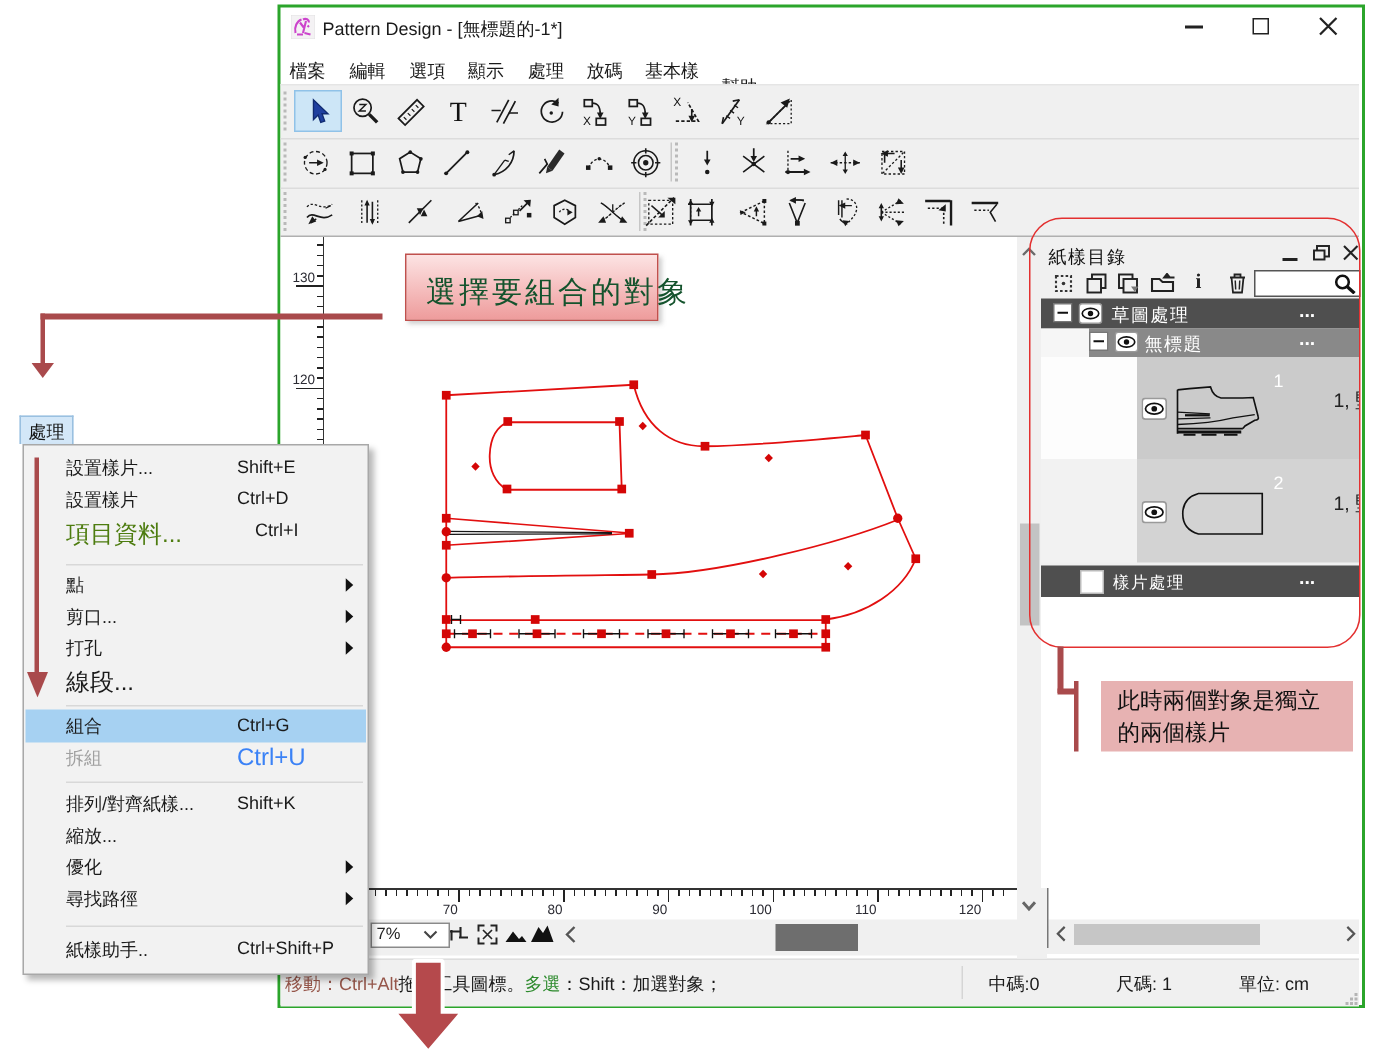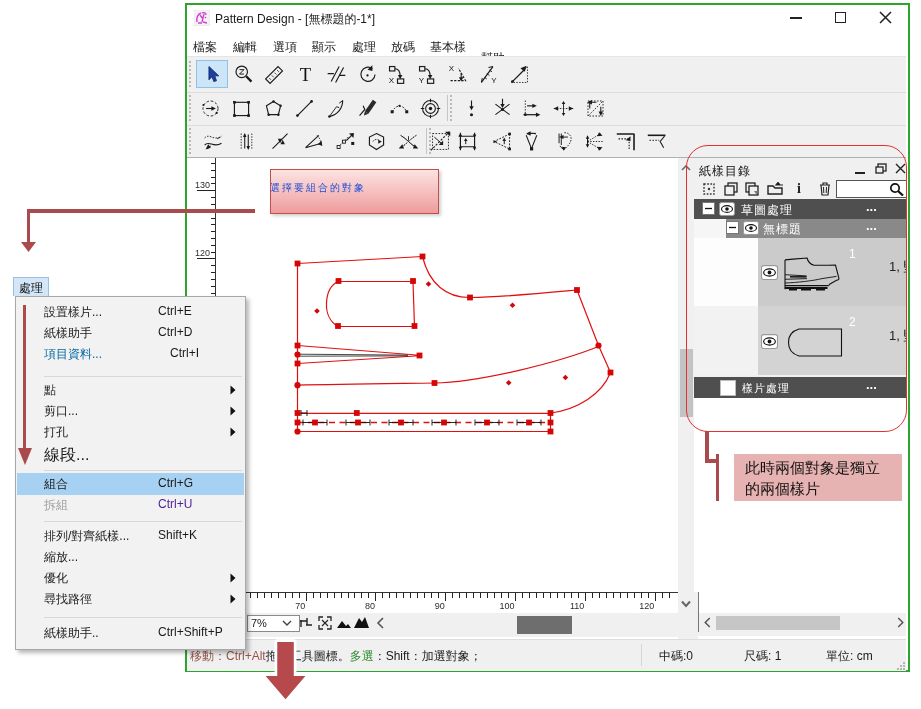--- a/index.html
+++ b/index.html
@@ -528,54 +528,54 @@
     <div class="ab" style="left:705px;top:459px;width:12px;height:3.5px;background:#a94a4c;"></div>
     <div class="ab" style="left:715.5px;top:454px;width:3.5px;height:47px;background:#a94a4c;"></div>
     <div class="ab" style="left:734px;top:454px;width:168px;height:47px;background:#e7b2b2;"></div>
     <div class="ab" style="left:745px;top:457px;font-size:15px;color:#111;line-height:21px;">此時兩個對象是獨立<br>的兩個樣片</div>
     <div class="ab" style="left:26.5px;top:209px;width:228px;height:3.5px;background:#a94a4c;"></div>
     <div class="ab" style="left:26.5px;top:209px;width:3.5px;height:34px;background:#a94a4c;"></div>
     <svg class="ab" style="left:21px;top:242px" width="15" height="10" viewBox="0 0 15 10">
       <path d="M0,0 L15,0 L7.5,10 Z" fill="#a94a4c"></path>
     </svg>
     <div class="ab" style="left:270px;top:169px;width:167px;height:43px;background:linear-gradient(180deg,#fce3e3 0%,#f5bcbc 55%,#ee9c9c 100%);border:1.5px solid #c0504d;box-shadow:2px 2px 3px rgba(120,120,120,0.35);"></div>
-    <div class="ab" style="left:270px;top:181px;font-size:10px;color:#1d4ed8;letter-spacing:2px;">選擇要組合的對象</div>
+    <div class="ab" style="left:284px;top:181px;font-size:20px;color:#14532d;letter-spacing:2px;">選擇要組合的對象</div>
     <svg class="ab" style="left:255px;top:639px" width="62" height="68" viewBox="0 0 62 70">
       <path d="M22,3 L39,3 L39,38 L51,38 L30.5,62 L10,38 L22,38 Z" fill="#b5494c" stroke="#fff" stroke-width="5.5" stroke-linejoin="round"></path>
       <path d="M22,3 L39,3 L39,38 L51,38 L30.5,62 L10,38 L22,38 Z" fill="#b5494c" stroke="#e6e6e6" stroke-width="0"></path>
     </svg>
   </div>
 <div id="ctxmenu">
     <div class="ab" style="left:13px;top:277px;width:36px;height:19px;background:#d3e7f8;border:1px solid #9ac0e0;border-bottom:none;box-sizing:border-box;"></div>
     <div class="ab" style="left:19px;top:280px;font-size:12px;color:#111;">處理</div>
     <div class="ab" style="left:15px;top:296px;width:231px;height:354px;background:#f2f2f2;border:1px solid #a8a8a8;box-sizing:border-box;box-shadow:3px 3px 4px rgba(0,0,0,0.28);"></div>
     <div class="ab" style="left:17px;top:473px;width:227px;height:22px;background:#a6d1f2;"></div>
     <div class="ab" style="left:44px;top:304px;font-size:12px;color:#1a1a1a;white-space:nowrap;">設置樣片...</div>
-    <div class="ab" style="left:158px;top:304px;font-size:12px;color:#1a1a1a;white-space:nowrap;">Ctrl+E</div>
-    <div class="ab" style="left:44px;top:325px;font-size:12px;color:#1a1a1a;white-space:nowrap;">紙樣助手</div>
+    <div class="ab" style="left:158px;top:304px;font-size:12px;color:#1a1a1a;white-space:nowrap;">Shift+E</div>
+    <div class="ab" style="left:44px;top:325px;font-size:12px;color:#1a1a1a;white-space:nowrap;">設置樣片</div>
     <div class="ab" style="left:158px;top:325px;font-size:12px;color:#1a1a1a;white-space:nowrap;">Ctrl+D</div>
-    <div class="ab" style="left:44px;top:346px;font-size:12px;color:#0369a1;white-space:nowrap;">項目資料...</div>
+    <div class="ab" style="left:44px;top:346px;font-size:16px;color:#4d7c0f;white-space:nowrap;">項目資料...</div>
     <div class="ab" style="left:158px;top:346px;font-size:12px;color:#1a1a1a;white-space:nowrap;margin-left:12px;">Ctrl+I</div>
     <div class="ab" style="left:44px;top:382px;font-size:12px;color:#1a1a1a;white-space:nowrap;">點</div>
     <svg class="ab" style="left:230px;top:385px" width="6" height="10" viewBox="0 0 6 10">
       <path d="M0.5,0.5 L5.5,5 L0.5,9.5 Z" fill="#111"></path>
     </svg>
     <div class="ab" style="left:44px;top:403px;font-size:12px;color:#1a1a1a;white-space:nowrap;text-align:center;">剪口...</div>
     <svg class="ab" style="left:230px;top:406px" width="6" height="10" viewBox="0 0 6 10">
       <path d="M0.5,0.5 L5.5,5 L0.5,9.5 Z" fill="#111"></path>
     </svg>
     <div class="ab" style="left:44px;top:424px;font-size:12px;color:#1a1a1a;white-space:nowrap;">打孔</div>
     <svg class="ab" style="left:230px;top:427px" width="6" height="10" viewBox="0 0 6 10">
       <path d="M0.5,0.5 L5.5,5 L0.5,9.5 Z" fill="#111"></path>
     </svg>
     <div class="ab" style="left:44px;top:445px;font-size:16px;color:#1a1a1a;white-space:nowrap;">線段...</div>
     <div class="ab" style="left:44px;top:476px;font-size:12px;color:#1a1a1a;white-space:nowrap;">組合</div>
     <div class="ab" style="left:158px;top:476px;font-size:12px;color:#1a1a1a;white-space:nowrap;">Ctrl+G</div>
     <div class="ab" style="left:44px;top:497px;font-size:12px;color:#a0a0a0;white-space:nowrap;">拆組</div>
-    <div class="ab" style="left:158px;top:497px;font-size:12px;color:#4c1d95;white-space:nowrap;">Ctrl+U</div>
+    <div class="ab" style="left:158px;top:497px;font-size:16px;color:#3b82f6;white-space:nowrap;">Ctrl+U</div>
     <div class="ab" style="left:44px;top:528px;font-size:12px;color:#1a1a1a;white-space:nowrap;">排列/對齊紙樣...</div>
     <div class="ab" style="left:158px;top:528px;font-size:12px;color:#1a1a1a;white-space:nowrap;">Shift+K</div>
     <div class="ab" style="left:44px;top:549px;font-size:12px;color:#1a1a1a;white-space:nowrap;">縮放...</div>
     <div class="ab" style="left:44px;top:570px;font-size:12px;color:#1a1a1a;white-space:nowrap;">優化</div>
     <svg class="ab" style="left:230px;top:573px" width="6" height="10" viewBox="0 0 6 10">
       <path d="M0.5,0.5 L5.5,5 L0.5,9.5 Z" fill="#111"></path>
     </svg>
     <div class="ab" style="left:44px;top:591px;font-size:12px;color:#1a1a1a;white-space:nowrap;">尋找路徑</div>
     <svg class="ab" style="left:230px;top:594px" width="6" height="10" viewBox="0 0 6 10">
       <path d="M0.5,0.5 L5.5,5 L0.5,9.5 Z" fill="#111"></path>

